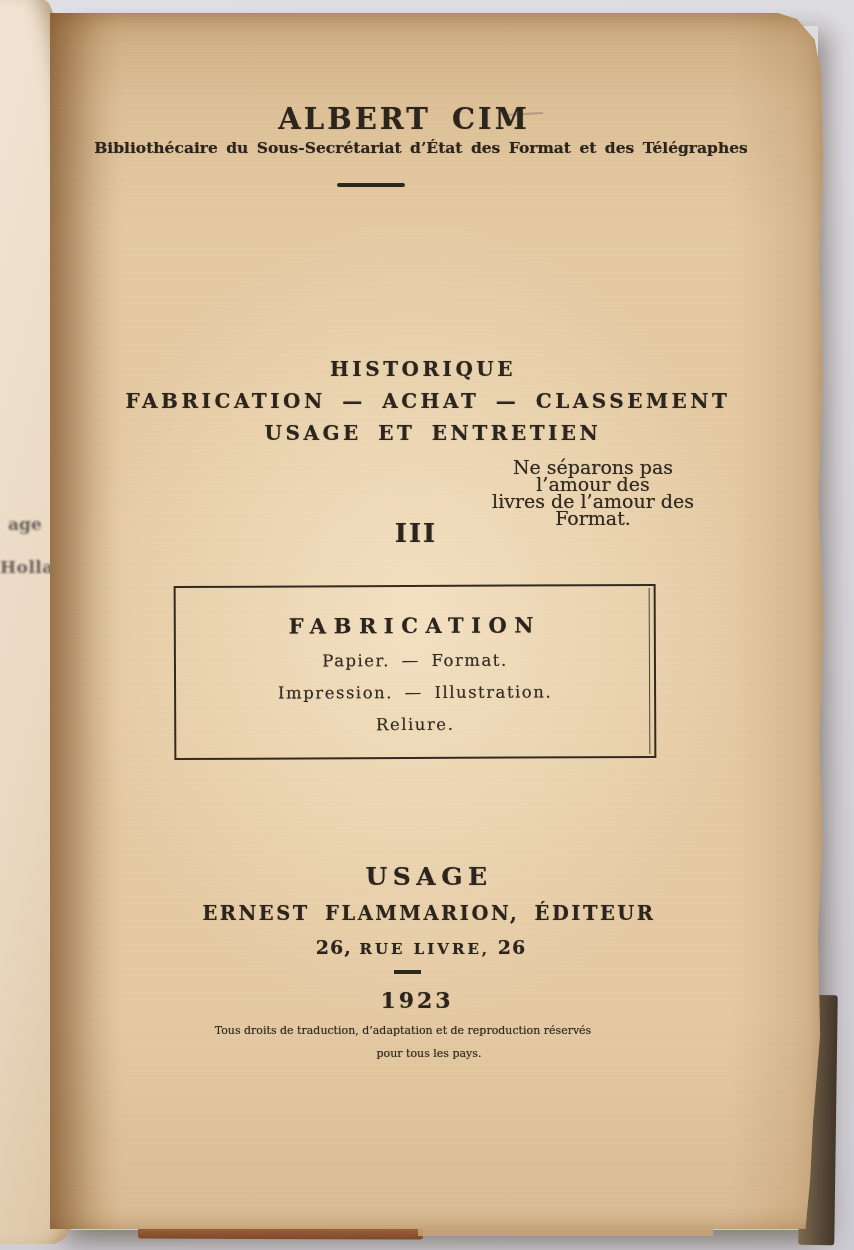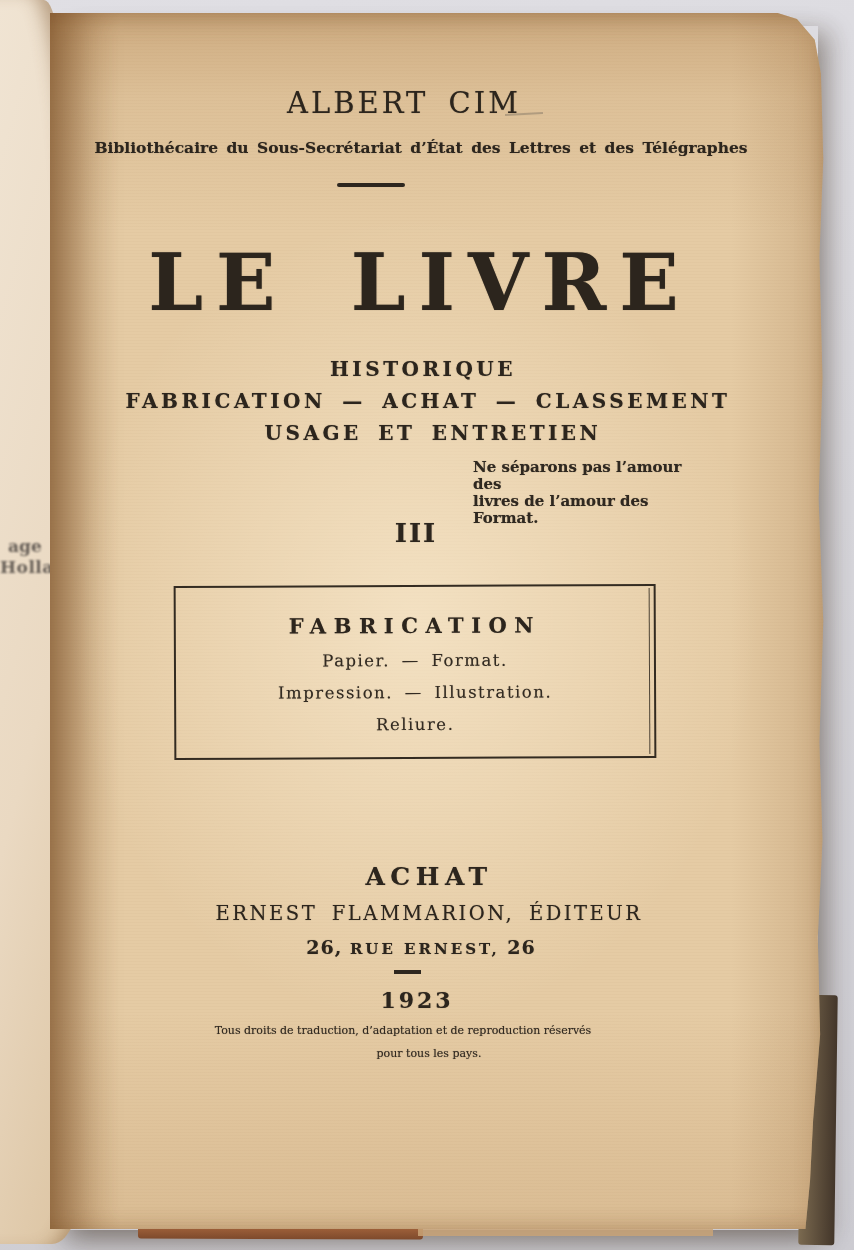--- a/index.html
+++ b/index.html
@@ -17,61 +17,61 @@
     background:linear-gradient(#a4643c,#7e4a2c);border-radius:2px 2px 3px 3px;transform:rotate(.2deg);}
   .edge-bottom2{position:absolute;left:418px;top:1226px;width:295px;height:10px;z-index:1;
     background:#c9a377;opacity:.85;}
   
   .facing-page{position:absolute;left:0;top:0;width:86px;height:1244px;z-index:2;
     background:linear-gradient(105deg,#f0e4d3 0%,#ead9c2 55%,#dcc4a2 96%);
     border-top-right-radius:42px 540px;border-bottom-right-radius:34px 90px;
     box-shadow:inset -16px 0 18px -10px rgba(120,80,40,.45);}
   .fragment{position:absolute;color:#57504a;filter:blur(.8px);opacity:.9;
     font-weight:bold;font-size:17px;white-space:nowrap;}
-  .frag-1{left:8px;top:536px;}
+  .frag-1{left:8px;top:514px;}
   .frag-2{left:0px;top:557px;letter-spacing:.5px;}
   
   .main-page{
     position:absolute;left:50px;top:13px;width:774px;height:1216px;z-index:3;
     background:
       radial-gradient(ellipse 62% 46% at 47% 50%, rgba(255,243,219,.55), rgba(255,243,219,0) 72%),
       linear-gradient(to bottom, rgba(150,97,45,.30) 0%, rgba(150,97,45,.10) 7%, rgba(150,97,45,0) 18%, rgba(150,97,45,0) 82%, rgba(150,97,45,.14) 100%),
       linear-gradient(to right, rgba(130,80,35,.28) 0%, rgba(130,80,35,0) 9%, rgba(130,80,35,0) 88%, rgba(140,95,50,.22) 100%),
       repeating-linear-gradient(0deg, rgba(120,80,40,.028) 0 1px, rgba(255,255,255,0) 1px 3px),
       #e5cba4;
     box-shadow:
       inset 52px 0 44px -30px rgba(105,62,22,.55),
       inset -18px 0 26px -16px rgba(130,85,40,.35),
       inset 0 18px 28px -18px rgba(120,75,35,.45),
       inset 0 -14px 22px -16px rgba(120,75,35,.30);
     clip-path:polygon(0 0,94% 0,96.5% .5%,98.8% 2.2%,99.6% 5%,99.9% 12%,99.4% 20%,99.8% 30%,99.3% 40%,99.9% 50%,99.4% 60%,99.8% 68%,99.2% 76%,99.5% 84%,98.6% 91%,98.2% 96%,97.6% 100%,0 100%);
     color:#2c251d;
   }
   .tp{position:absolute;left:0;width:758px;text-align:center;white-space:nowrap;
       text-shadow:0 0 1px rgba(43,35,26,.45);}
-  .author{top:72px;font-size:29px;line-height:36px;font-weight:normal;letter-spacing:3px;word-spacing:8px;margin-left:-25px;}
+  .author{top:88px;font-size:29px;line-height:36px;font-weight:bold;letter-spacing:3px;word-spacing:8px;margin-left:-25px;}
   .role{top:124px;font-size:15.5px;line-height:22px;font-weight:bold;word-spacing:3px;margin-left:-8px;}
   .rule-1{position:absolute;left:287px;top:170px;width:68px;height:3.5px;background:#2e271f;border-radius:2px;}
   .book-title{top:222px;font-size:78px;line-height:96px;font-weight:bold;letter-spacing:13px;word-spacing:22px;margin-left:-9px;}
   .sub{font-size:20px;line-height:22px;font-weight:bold;letter-spacing:3.5px;word-spacing:6px;}
   .sub-1{top:345px;margin-left:-6px;}
   .sub-2{top:377px;margin-left:-1px;}
   .sub-3{top:409px;margin-left:4px;}
-  .epigraph{position:absolute;left:423px;top:446px;width:240px;text-align:left;
-    font-size:15px;line-height:17px;font-weight:bold;color:#2f2820;text-shadow:0 0 .8px rgba(43,35,26,.5);}
+  .epigraph{position:absolute;left:423px;top:446px;width:240px;text-align:center;
+    font-size:19px;line-height:17px;font-weight:normal;color:#2f2820;text-shadow:0 0 .8px rgba(43,35,26,.5);}
   .tome{top:505px;font-size:26px;line-height:30px;font-weight:bold;letter-spacing:2px;margin-left:-13px;}
   .contents-box{position:absolute;left:124px;top:572px;width:478px;height:170px;
     border:2.5px solid #332b21;transform:rotate(-.25deg);}
   .contents-box::after{content:"";position:absolute;right:4px;top:2px;bottom:2px;width:1.5px;background:rgba(51,43,33,.85);}
   .bx{position:absolute;left:0;width:100%;text-align:center;white-space:nowrap;text-shadow:0 0 .8px rgba(43,35,26,.45);}
   .box-heading{top:26px;font-size:21px;line-height:26px;font-weight:bold;letter-spacing:7.5px;}
   .box-line{font-size:16.5px;line-height:22px;letter-spacing:1.5px;word-spacing:5px;color:#332b22;}
   .box-l1{top:63px;}.box-l2{top:95px;}.box-l3{top:127px;}
   .city{top:849px;font-size:25px;line-height:30px;font-weight:bold;letter-spacing:5.5px;}
-  .publisher{top:889px;font-size:19.5px;line-height:24px;font-weight:normal;letter-spacing:2.5px;word-spacing:6px;}
+  .publisher{top:889px;font-size:19.5px;line-height:24px;font-weight:bold;letter-spacing:2.5px;word-spacing:6px;}
   .address{top:922px;font-size:19px;line-height:24px;font-weight:bold;letter-spacing:1px;margin-left:-8px;}
   .address .street{font-size:15px;letter-spacing:3px;}
   .rule-2{position:absolute;left:344px;top:957px;width:27px;height:3.5px;background:#2e271f;}
   .year{top:974px;font-size:22px;line-height:26px;font-weight:bold;letter-spacing:3px;margin-left:-12px;}
   .rights{font-size:11px;line-height:20px;color:#322a21;text-shadow:0 0 .8px rgba(43,35,26,.5);}
   .rights-1{top:1008px;margin-left:-26px;}
   .rights-2{top:1031px;}
   .stray-mark{position:absolute;left:455px;top:100px;width:38px;height:2px;
     background:rgba(115,104,90,.42);transform:rotate(-3deg);filter:blur(.5px);}
 </style>
@@ -87,48 +87,47 @@
 
   <div class="facing-page">
     <div class="fragment frag-1">age</div>
     <div class="fragment frag-2">Hollande.</div>
   </div>
 
   <div class="main-page">
     <div class="stray-mark"></div>
 
     <div class="tp author">ALBERT CIM</div>
-    <div class="tp role">Bibliothécaire du Sous-Secrétariat d’État des Lettres et des Télégraphes</div>
+    <div class="tp role">Bibliothécaire du Sous-Secrétariat d’État des Format et des Télégraphes</div>
     <div class="rule-1"></div>
 
-    <div class="tp book-title">LE LIVRE</div>
 
     <div class="tp sub sub-1">HISTORIQUE</div>
     <div class="tp sub sub-2">FABRICATION — ACHAT — CLASSEMENT</div>
     <div class="tp sub sub-3">USAGE ET ENTRETIEN</div>
 
     <div class="epigraph">
       <div>Ne séparons pas l’amour des</div>
       <div>livres de l’amour des Format.</div>
     </div>
 
     <div class="tp tome">III</div>
 
     <div class="contents-box">
       <div class="bx box-heading">FABRICATION</div>
       <div class="bx box-line box-l1">Papier. — Format.</div>
       <div class="bx box-line box-l2">Impression. — Illustration.</div>
       <div class="bx box-line box-l3">Reliure.</div>
     </div>
 
-    <div class="tp city">ACHAT</div>
+    <div class="tp city">USAGE</div>
     <div class="tp publisher">ERNEST FLAMMARION, ÉDITEUR</div>
     <div class="tp address">
       <span>26,</span>
-      <span class="street">RUE ERNEST,</span>
+      <span class="street">RUE LIVRE,</span>
       <span>26</span>
     </div>
     <div class="rule-2"></div>
     <div class="tp year">1923</div>
 
     <div class="tp rights rights-1">Tous droits de traduction, d’adaptation et de reproduction réservés</div>
     <div class="tp rights rights-2">pour tous les pays.</div>
   </div>
 
 </div>

